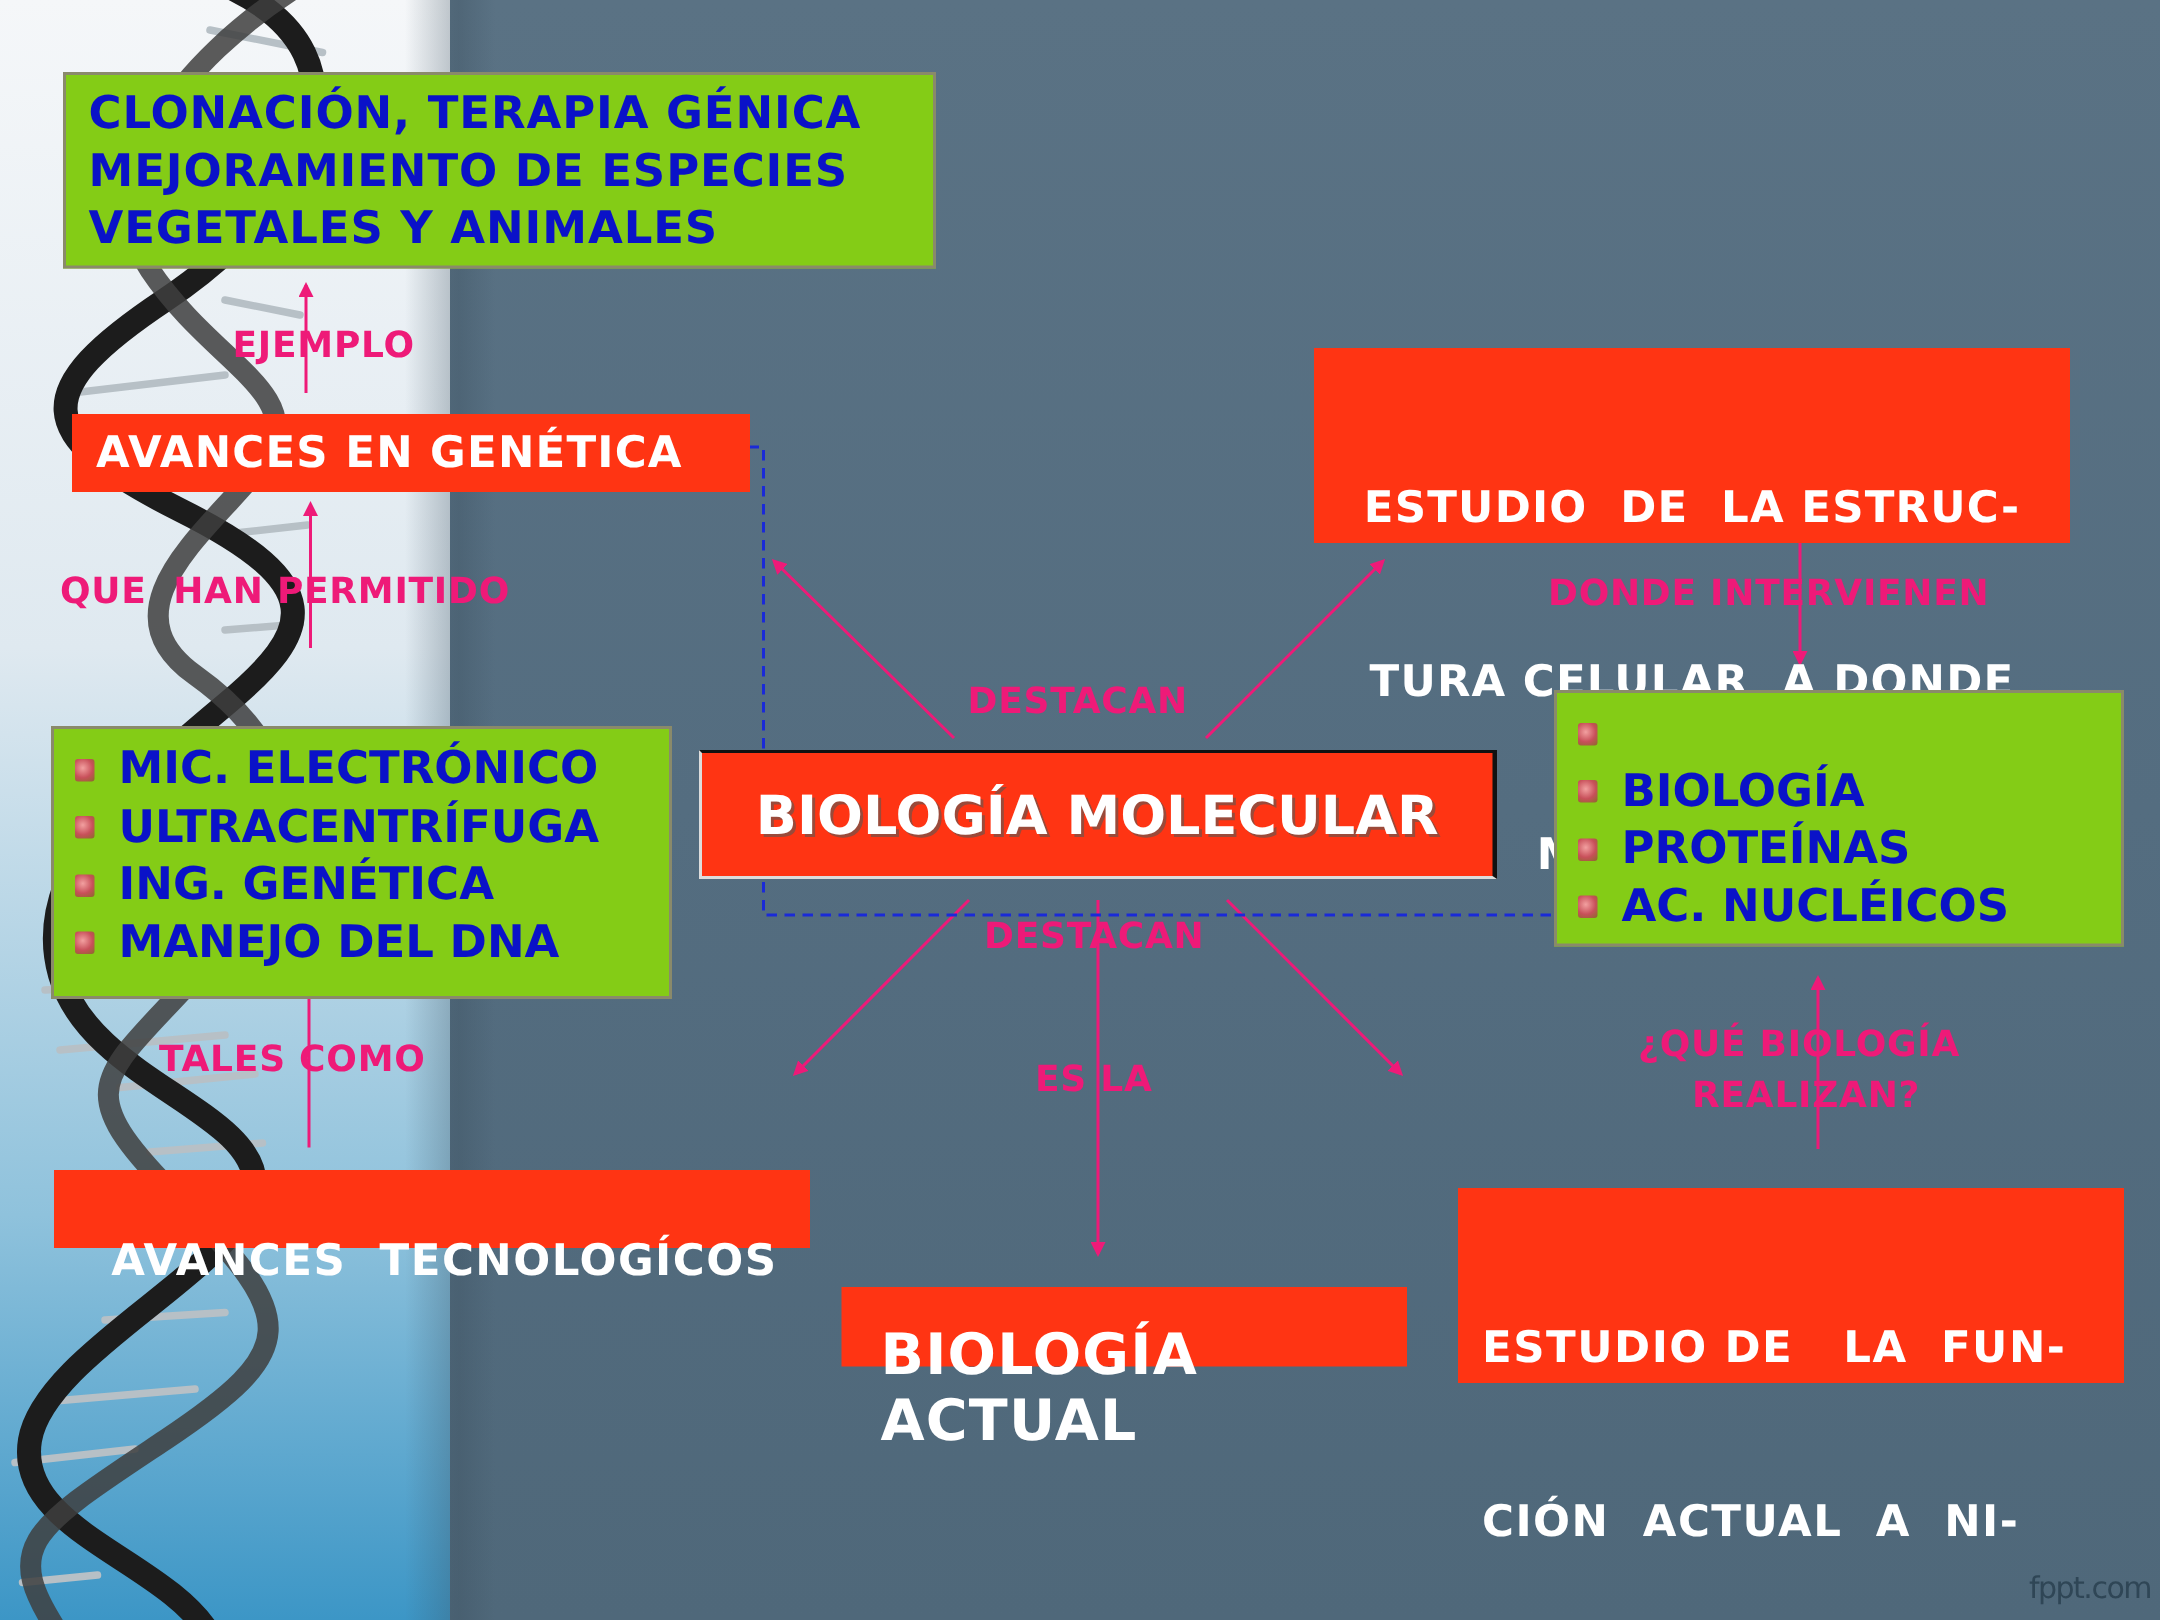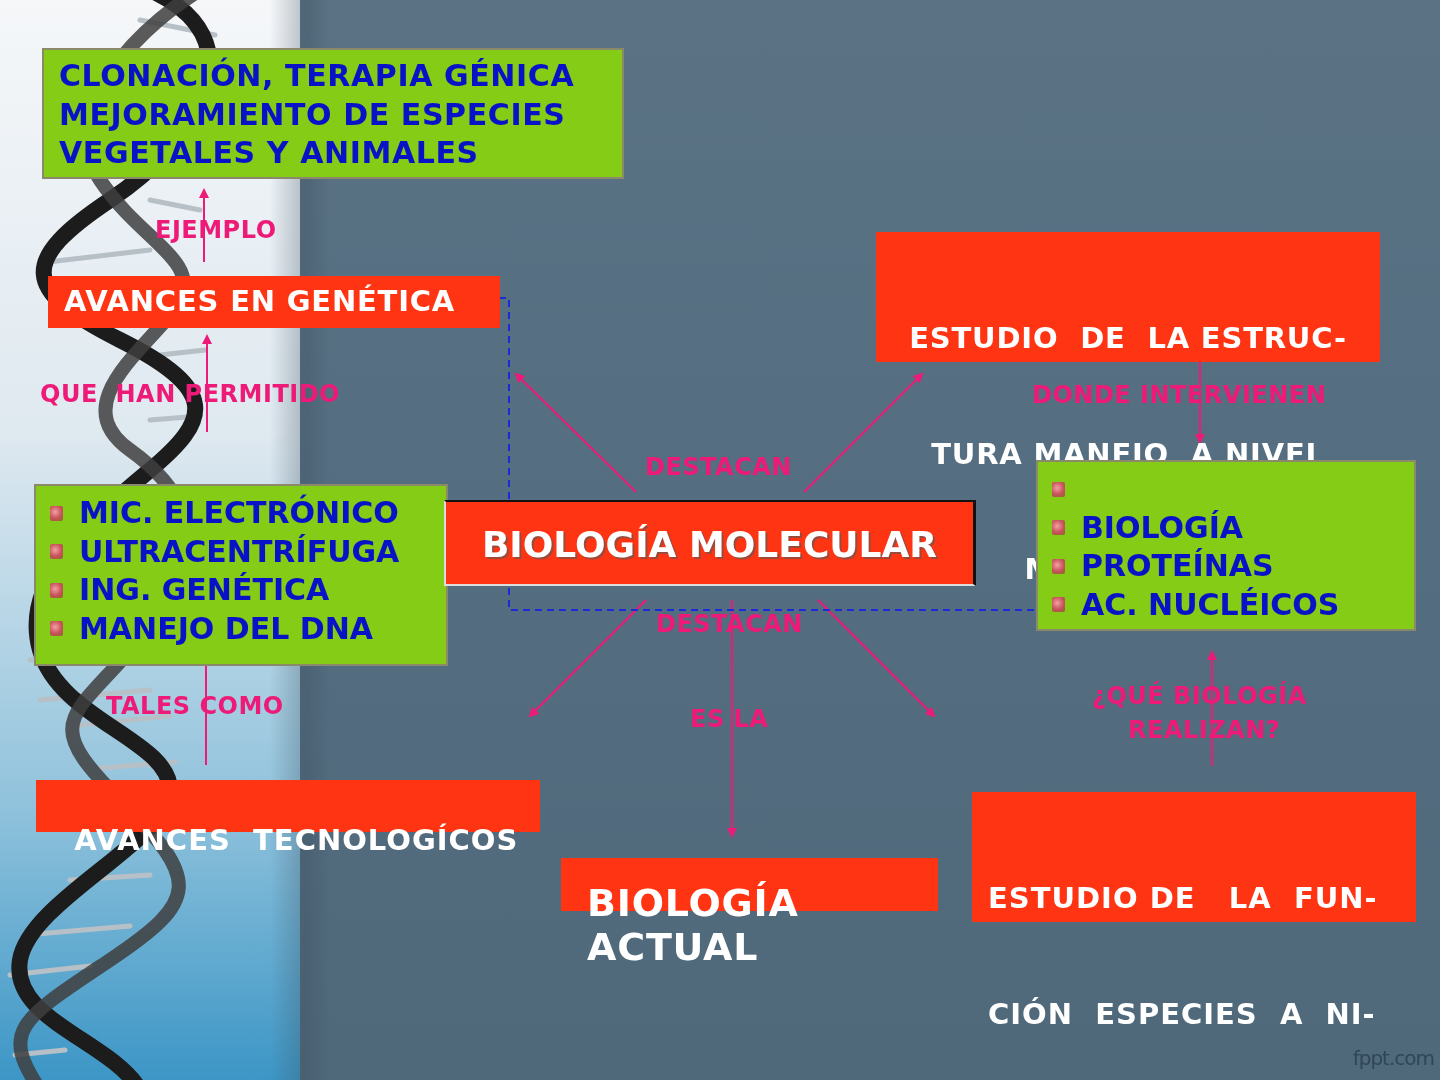--- a/index.html
+++ b/index.html
@@ -107,27 +107,27 @@
         <span class="bullet"></span>
         <span>MANEJO  DEL  DNA</span>
       </li>
   </ul>
 </div>
 
 <div class="box red" style="left:36px; top:780px; width:504px; height:52px; padding:9px 0 0 16px; font-size:29px; letter-spacing:1px; white-space:pre;">
   <span>AVANCES  TECNOLOGÍCOS</span>
 </div>
 
-<div class="box red" style="left:444px; top:500px; width:532px; height:86px; border-top:2px solid #111; border-right:3px solid #111; border-left:2px solid #ddd; border-bottom:2px solid #ddd; text-align:center; font-size:36px; line-height:86px; font-weight:bold; text-shadow:2px 2px 0 #9a4a3a;">
+<div class="box red" style="left:466px; top:500px; width:532px; height:86px; border-top:2px solid #111; border-right:3px solid #111; border-left:2px solid #ddd; border-bottom:2px solid #ddd; text-align:center; font-size:36px; line-height:86px; font-weight:bold; text-shadow:2px 2px 0 #9a4a3a;">
   <span>BIOLOGÍA MOLECULAR</span>
 </div>
 
 <div class="box red" style="left:876px; top:232px; width:504px; height:130px; padding:10px 0 0 0; text-align:center; font-size:29px; line-height:38.5px; letter-spacing:0.8px; white-space:pre;">
   <div>ESTUDIO  DE  LA ESTRUC-</div>
-  <div>TURA MANEJO  A NIVEL</div>
+  <div>TURA CELULAR  A DONDE</div>
   <div>MOLECULAR</div>
 </div>
 
 <div class="box yellow" style="left:1036px; top:460px; width:380px; height:171px; padding:8px 0 0 12px;">
   <ul class="bullet-list">
     <li>
         <span class="bullet"></span>
       </li>
     <li>
         <span class="bullet"></span>
@@ -139,21 +139,21 @@
       </li>
     <li>
         <span class="bullet"></span>
         <span>AC. NUCLÉICOS</span>
       </li>
   </ul>
 </div>
 
 <div class="box red" style="left:972px; top:792px; width:444px; height:130px; padding:10px 0 0 16px; font-size:29px; line-height:38.5px; letter-spacing:1px; white-space:pre;">
   <div>ESTUDIO DE   LA  FUN-</div>
-  <div>CIÓN  ESPECIES  A  NI-</div>
+  <div>CIÓN  ACTUAL  A  NI-</div>
   
 </div>
 
 <div class="box red" style="left:561px; top:858px; width:377px; height:53px; padding:23px 0 0 26px; font-size:38px; letter-spacing:0.8px;">
   <span>BIOLOGÍA ACTUAL</span>
 </div>
 
 <div class="lbl" style="left:155px; top:216px;">EJEMPLO</div>
 <div class="lbl" style="left:40px; top:380px; white-space:pre;">QUE  HAN PERMITIDO</div>
 <div class="lbl" style="left:106px; top:692px;">TALES COMO</div>

